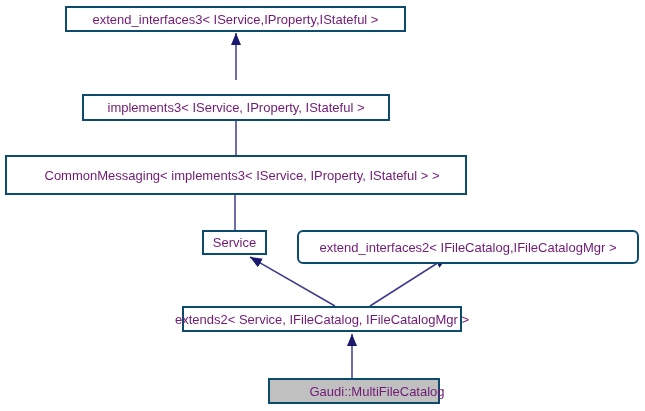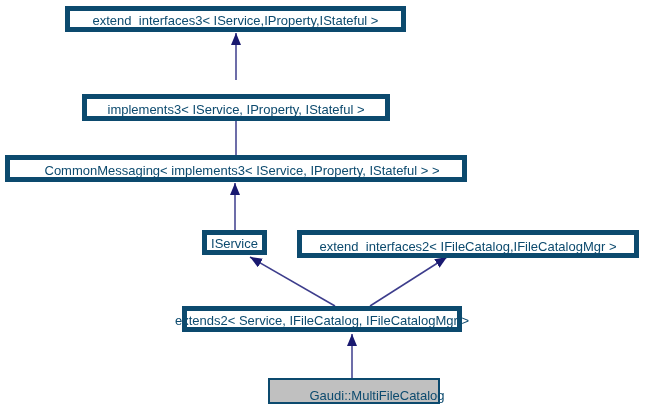--- a/index.html
+++ b/index.html
@@ -23,27 +23,27 @@
     height: 411px;
   }
   .edge {
     stroke: #3d3d8c;
     stroke-width: 1.5;
     fill: none;
   }
   .node {
     position: absolute;
     box-sizing: border-box;
-    border: 5px solid #0c4a6e;
+    border: 2px solid #0c4a6e;
     background: #ffffff;
-    color: #0c4a6e;
+    color: #701a75;
     font-size: 13px;
     line-height: 1;
     display: flex;
-    align-items: flex-end;
+    align-items: center;
     justify-content: center;
     white-space: nowrap;
     cursor: pointer;
   }
   .node--highlight {
     border-width: 2px;
     background: #c0c0c0;
     cursor: default;
     padding-left: 46px;
   }
@@ -68,29 +68,29 @@
   </svg>
 
   <div class="node" style="left:65px; top:6px; width:341px; height:26px;">
     <span>extend_interfaces3&lt; IService,IProperty,IStateful &gt;</span>
   </div>
 
   <div class="node" style="left:82px; top:80px; width:308px; height:27px;margin-top:14px;">
     <span>implements3&lt; IService, IProperty, IStateful &gt;</span>
   </div>
 
-  <div class="node" style="left:5px; top:155px; width:462px; height:27px;padding-left:12px;">
+  <div class="node" style="left:5px; top:155px; width:462px; height:40px;padding-left:12px;">
     <span>CommonMessaging&lt; implements3&lt; IService, IProperty, IStateful &gt; &gt;</span>
   </div>
 
   <div class="node" style="left:202px; top:230px; width:65px; height:25px;">
-    <span>IService</span>
+    <span>Service</span>
   </div>
 
-  <div class="node" style="left:297px; top:230px; width:342px; height:28px;">
+  <div class="node" style="left:297px; top:230px; width:342px; height:34px;border-radius:6px;">
     <span>extend_interfaces2&lt; IFileCatalog,IFileCatalogMgr &gt;</span>
   </div>
 
   <div class="node" style="left:182px; top:306px; width:280px; height:26px;">
     <span>extends2&lt; Service, IFileCatalog, IFileCatalogMgr &gt;</span>
   </div>
 
   <div class="node node--highlight" style="left:268px; top:378px; width:172px; height:26px;">
     <span>Gaudi::MultiFileCatalog</span>
   </div>

